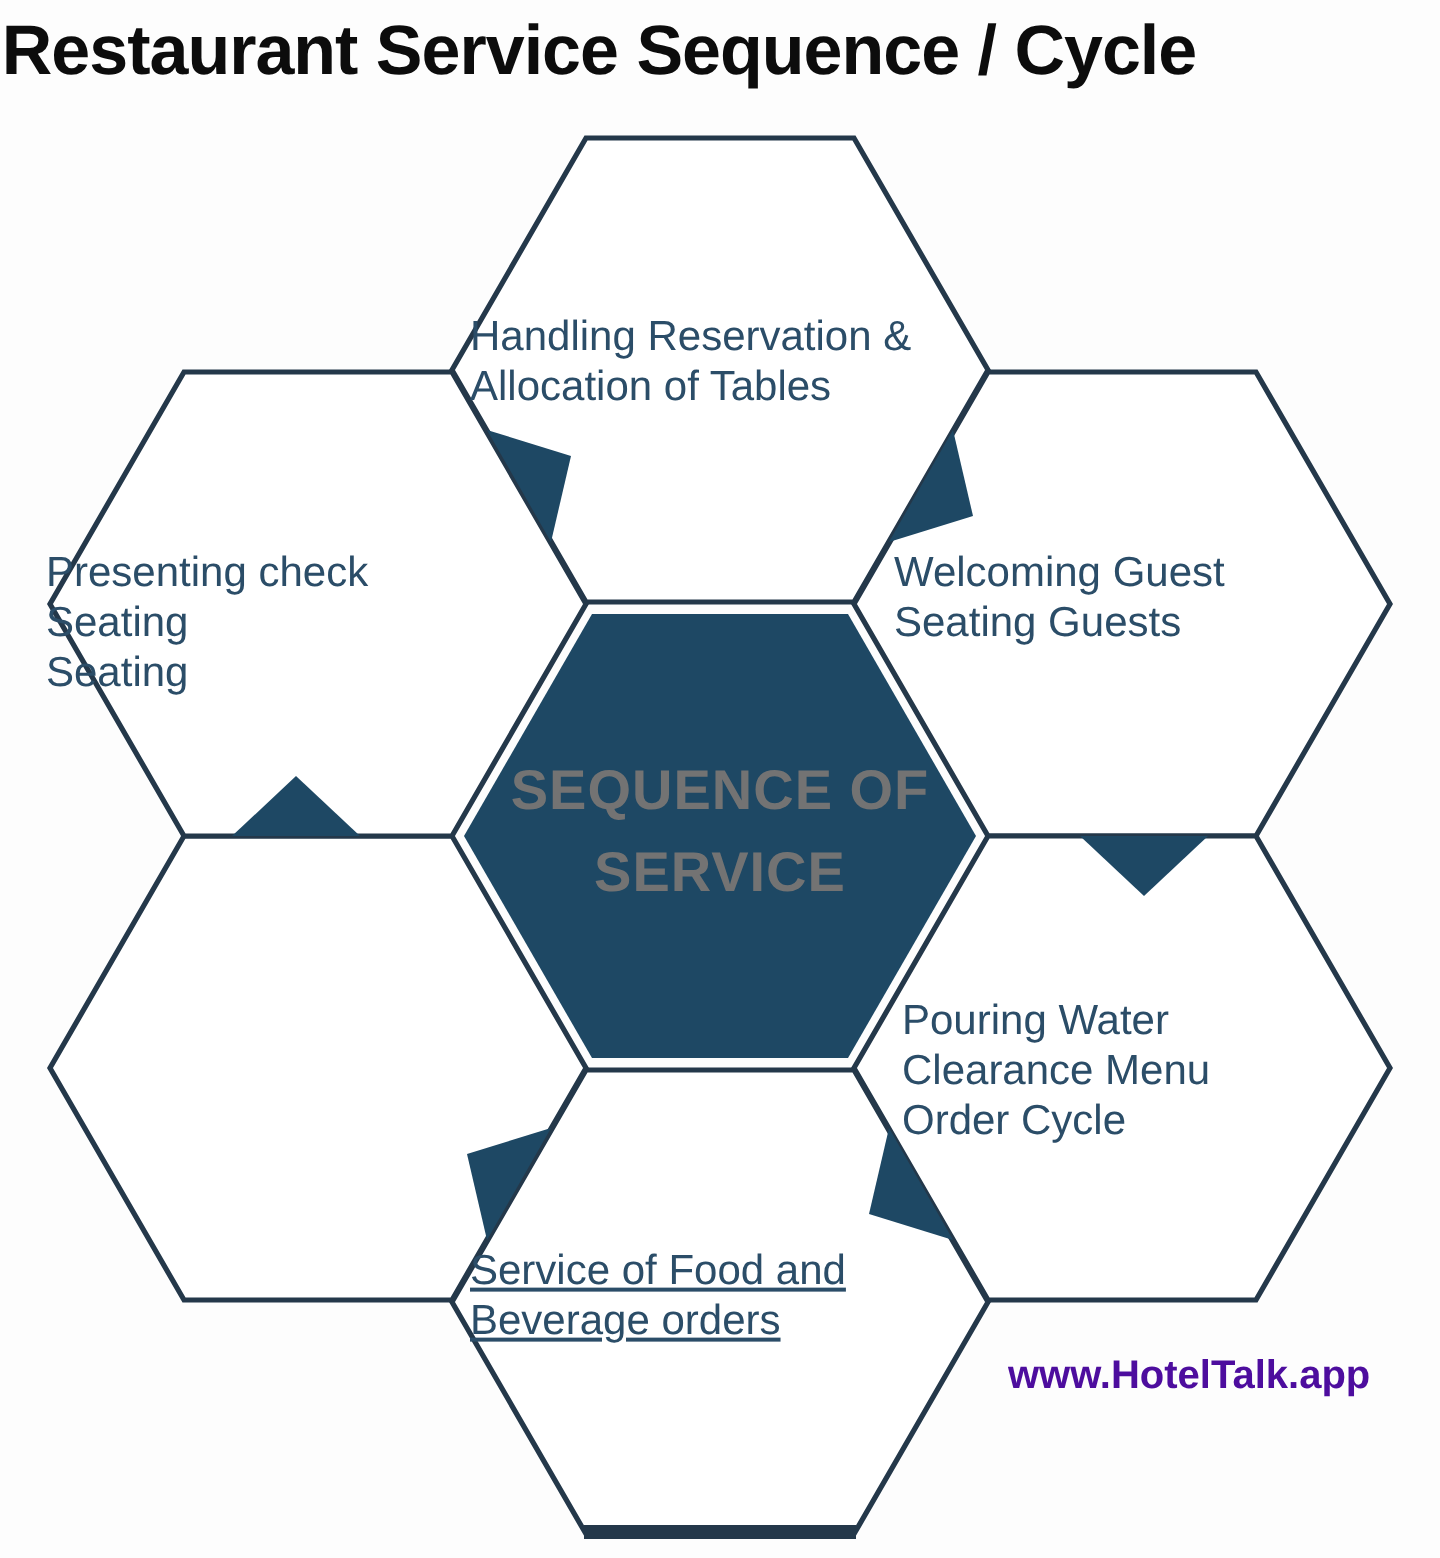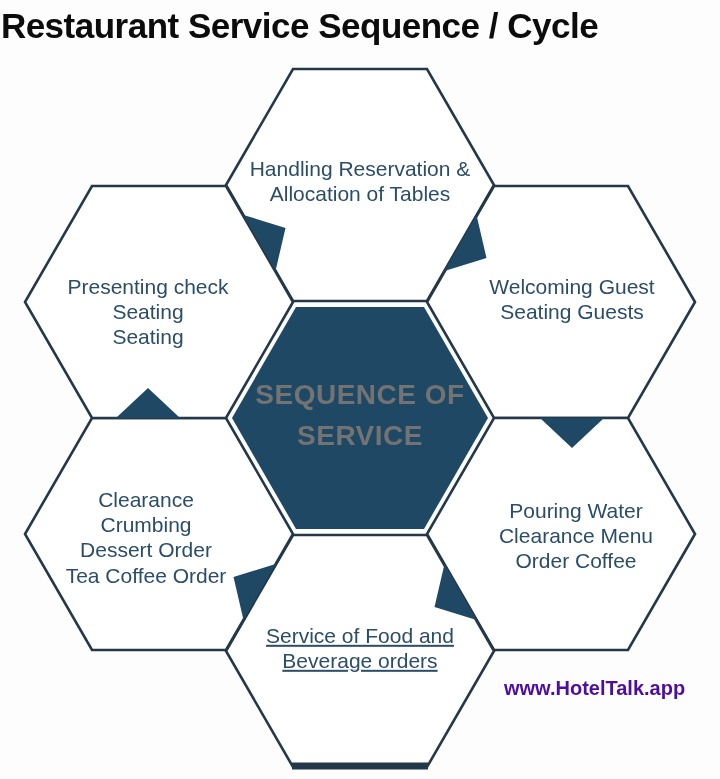--- a/index.html
+++ b/index.html
@@ -28,21 +28,21 @@
   }
   svg.diagram {
     position: absolute;
     left: 0;
     top: 0;
   }
   .hex-label {
     position: absolute;
     width: 250px;
     transform: translate(-50%, -50%);
-    text-align: center;
+    text-align: left;
     font-size: 21px;
     line-height: 1.2;
     font-weight: 400;
     color: #2b4d68;
   }
   .center-label {
     position: absolute;
     width: 250px;
     transform: translate(-50%, -50%);
     text-align: center;
@@ -104,34 +104,28 @@
   </div>
 
   <div class="hex-label" style="left:572px; top:299px;">
     <div>Welcoming Guest</div>
     <div>Seating Guests</div>
   </div>
 
   <div class="hex-label" style="left:576px; top:536px;">
     <div>Pouring Water</div>
     <div>Clearance Menu</div>
-    <div>Order Coffee</div>
+    <div>Order Cycle</div>
   </div>
 
   <div class="hex-label" style="left:360px; top:648px;text-decoration:underline;">
     <div>Service of Food and</div>
     <div>Beverage orders</div>
   </div>
 
-  <div class="hex-label" style="left:146px; top:537px;">
-    <div>Clearance</div>
-    <div>Crumbing</div>
-    <div>Dessert Order</div>
-    <div>Tea Coffee Order</div>
-  </div>
 
   <div class="hex-label" style="left:148px; top:312px;">
     <div>Presenting check</div>
     <div>Seating</div>
     <div>Seating</div>
   </div>
 
   <div class="watermark">www.HotelTalk.app</div>
 
 </div>

